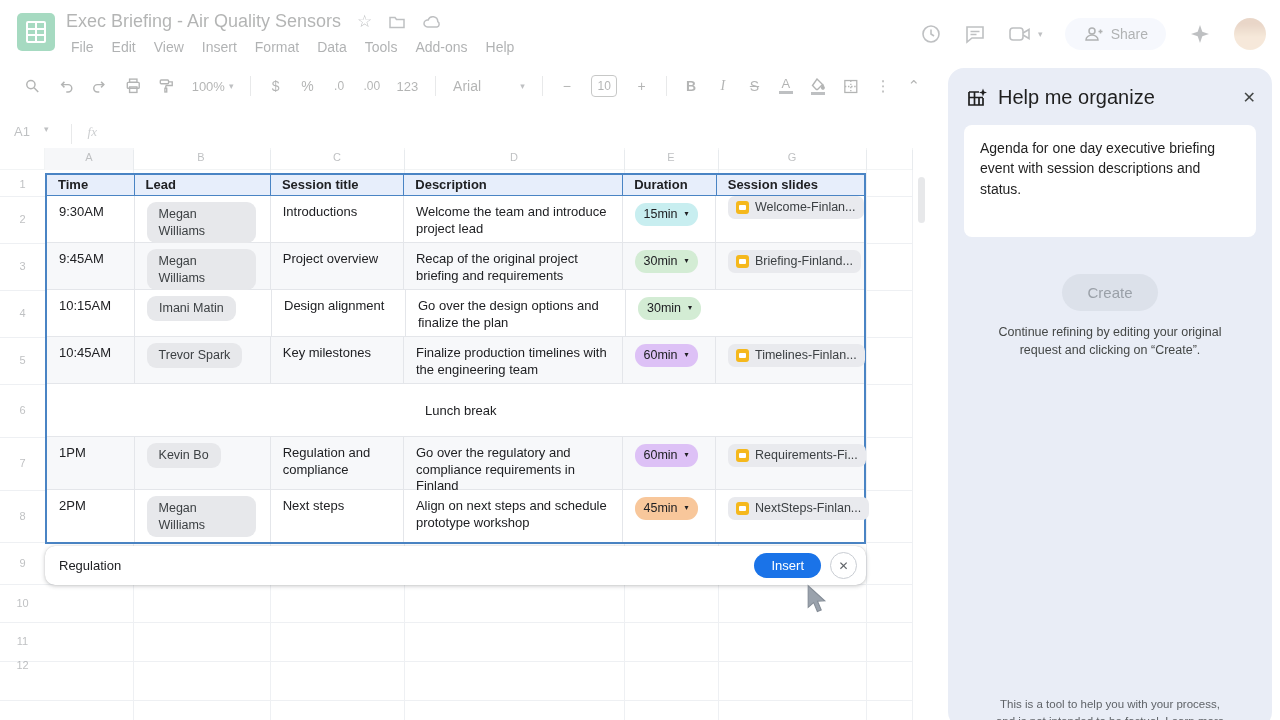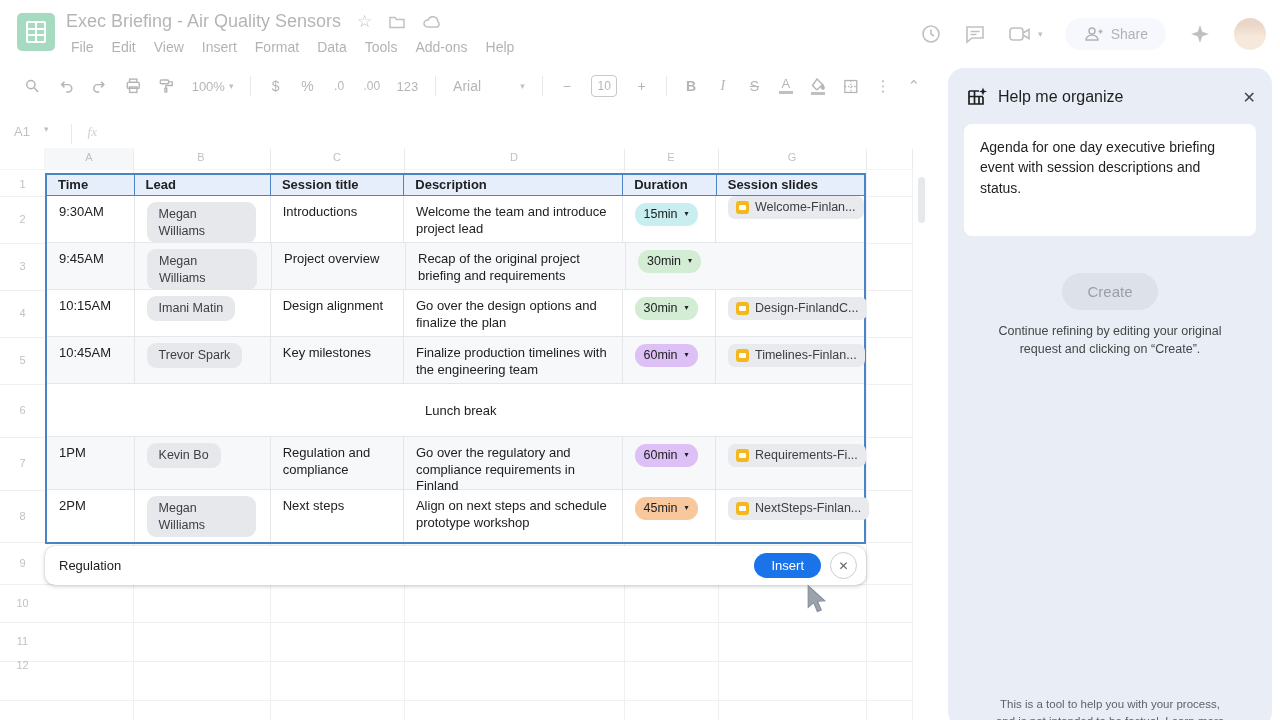--- a/index.html
+++ b/index.html
@@ -73,21 +73,21 @@
           display:flex; align-items:center; padding:0 9px 0 14px; }
   #pbar .status { font-size:13px; font-weight:500; color:#202124; }
   .insert-btn { margin-left:auto; background:#1a73e8; color:#fff; border:none; border-radius:14px; padding:5px 17px;
                 font-size:13px; font-weight:500; font-family:"Liberation Sans",sans-serif; }
   .xcircle { width:27px; height:27px; border-radius:50%; border:1.5px solid #c9cdd3; margin-left:9px;
              display:flex; align-items:center; justify-content:center; font-size:12px; color:#5f6368; background:#fff; }
 
   
   #panel { position:absolute; left:948px; top:68px; width:324px; height:660px; background:#e9edf6; border-radius:16px; z-index:5; }
   .panel-head { display:flex; align-items:center; gap:10px; padding:18px 16px 0 18px; }
-  .panel-title { font-size:16px; font-weight:500; color:#1f1f1f; }
+  .panel-title { font-size:20px; font-weight:500; color:#1f1f1f; }
   .panel-close { margin-left:auto; font-size:16px; color:#444746; }
   .prompt-card { margin:16px; height:112px; background:#fff; border-radius:8px; padding:13px 16px;
                  font-size:14px; line-height:1.45; color:#1f1f1f; }
   .create-btn { display:block; margin:37px auto 0; background:#dce1ea; color:#9aa0a8; border:none; border-radius:20px;
                 padding:10px 25px; font-size:15px; font-weight:500; font-family:"Liberation Sans",sans-serif; }
   .panel-hint { margin:13px auto 0; width:252px; text-align:center; font-size:12.5px; line-height:1.4; color:#444746; }
   .panel-disclaimer { position:absolute; top:628px; left:0; width:100%; text-align:center; font-size:11.5px;
                       line-height:1.45; color:#5f6368; }
   .panel-disclaimer u { text-decoration:underline; }
 
@@ -316,33 +316,33 @@
       </div>
       <div class="pt-row" style="height: 47px; background: rgb(247, 248, 250);">
         <div class="pt-cell" style="width: 88px;">9:45AM</div>
         <div class="pt-cell" style="width: 137px; padding-top: 6px;"><span class="lead-chip">Megan Williams</span></div>
         <div class="pt-cell" style="width: 134px;">Project overview</div>
         <div class="pt-cell" style="width: 220px;">Recap of the original project briefing and requirements</div>
         <div class="pt-cell" style="width: 94px; padding-top: 7px;"><span class="dur-chip" style="background: rgb(211, 236, 212);">
             <span>30min</span>
             <span class="caret">▾</span>
           </span></div>
+        <div class="pt-cell" style="width: 148px; padding-top: 7px; padding-right: 6px;"><span class="slides-chip">
+            <span class="slides-icon"></span>
+            <span>Briefing-Finland...</span>
+          </span></div>
       </div>
       <div class="pt-row" style="height: 47px; background: rgb(255, 255, 255);">
         <div class="pt-cell" style="width: 88px;">10:15AM</div>
         <div class="pt-cell" style="width: 137px; padding-top: 6px;"><span class="lead-chip">Imani Matin</span></div>
         <div class="pt-cell" style="width: 134px;">Design alignment</div>
         <div class="pt-cell" style="width: 220px;">Go over the design options and finalize the plan</div>
         <div class="pt-cell" style="width: 94px; padding-top: 7px;"><span class="dur-chip" style="background: rgb(211, 236, 212);">
             <span>30min</span>
             <span class="caret">▾</span>
-          </span></div>
-        <div class="pt-cell" style="width: 148px; padding-top: 7px; padding-right: 6px;"><span class="slides-chip">
-            <span class="slides-icon"></span>
-            <span>Design-FinlandC...</span>
           </span></div>
       </div>
       <div class="pt-row" style="height: 47px; background: rgb(247, 248, 250);">
         <div class="pt-cell" style="width: 88px;">10:45AM</div>
         <div class="pt-cell" style="width: 137px; padding-top: 6px;"><span class="lead-chip">Trevor Spark</span></div>
         <div class="pt-cell" style="width: 134px;">Key milestones</div>
         <div class="pt-cell" style="width: 220px;">Finalize production timelines with the engineering team</div>
         <div class="pt-cell" style="width: 94px; padding-top: 7px;"><span class="dur-chip" style="background: rgb(221, 193, 246);">
             <span>60min</span>
             <span class="caret">▾</span>

